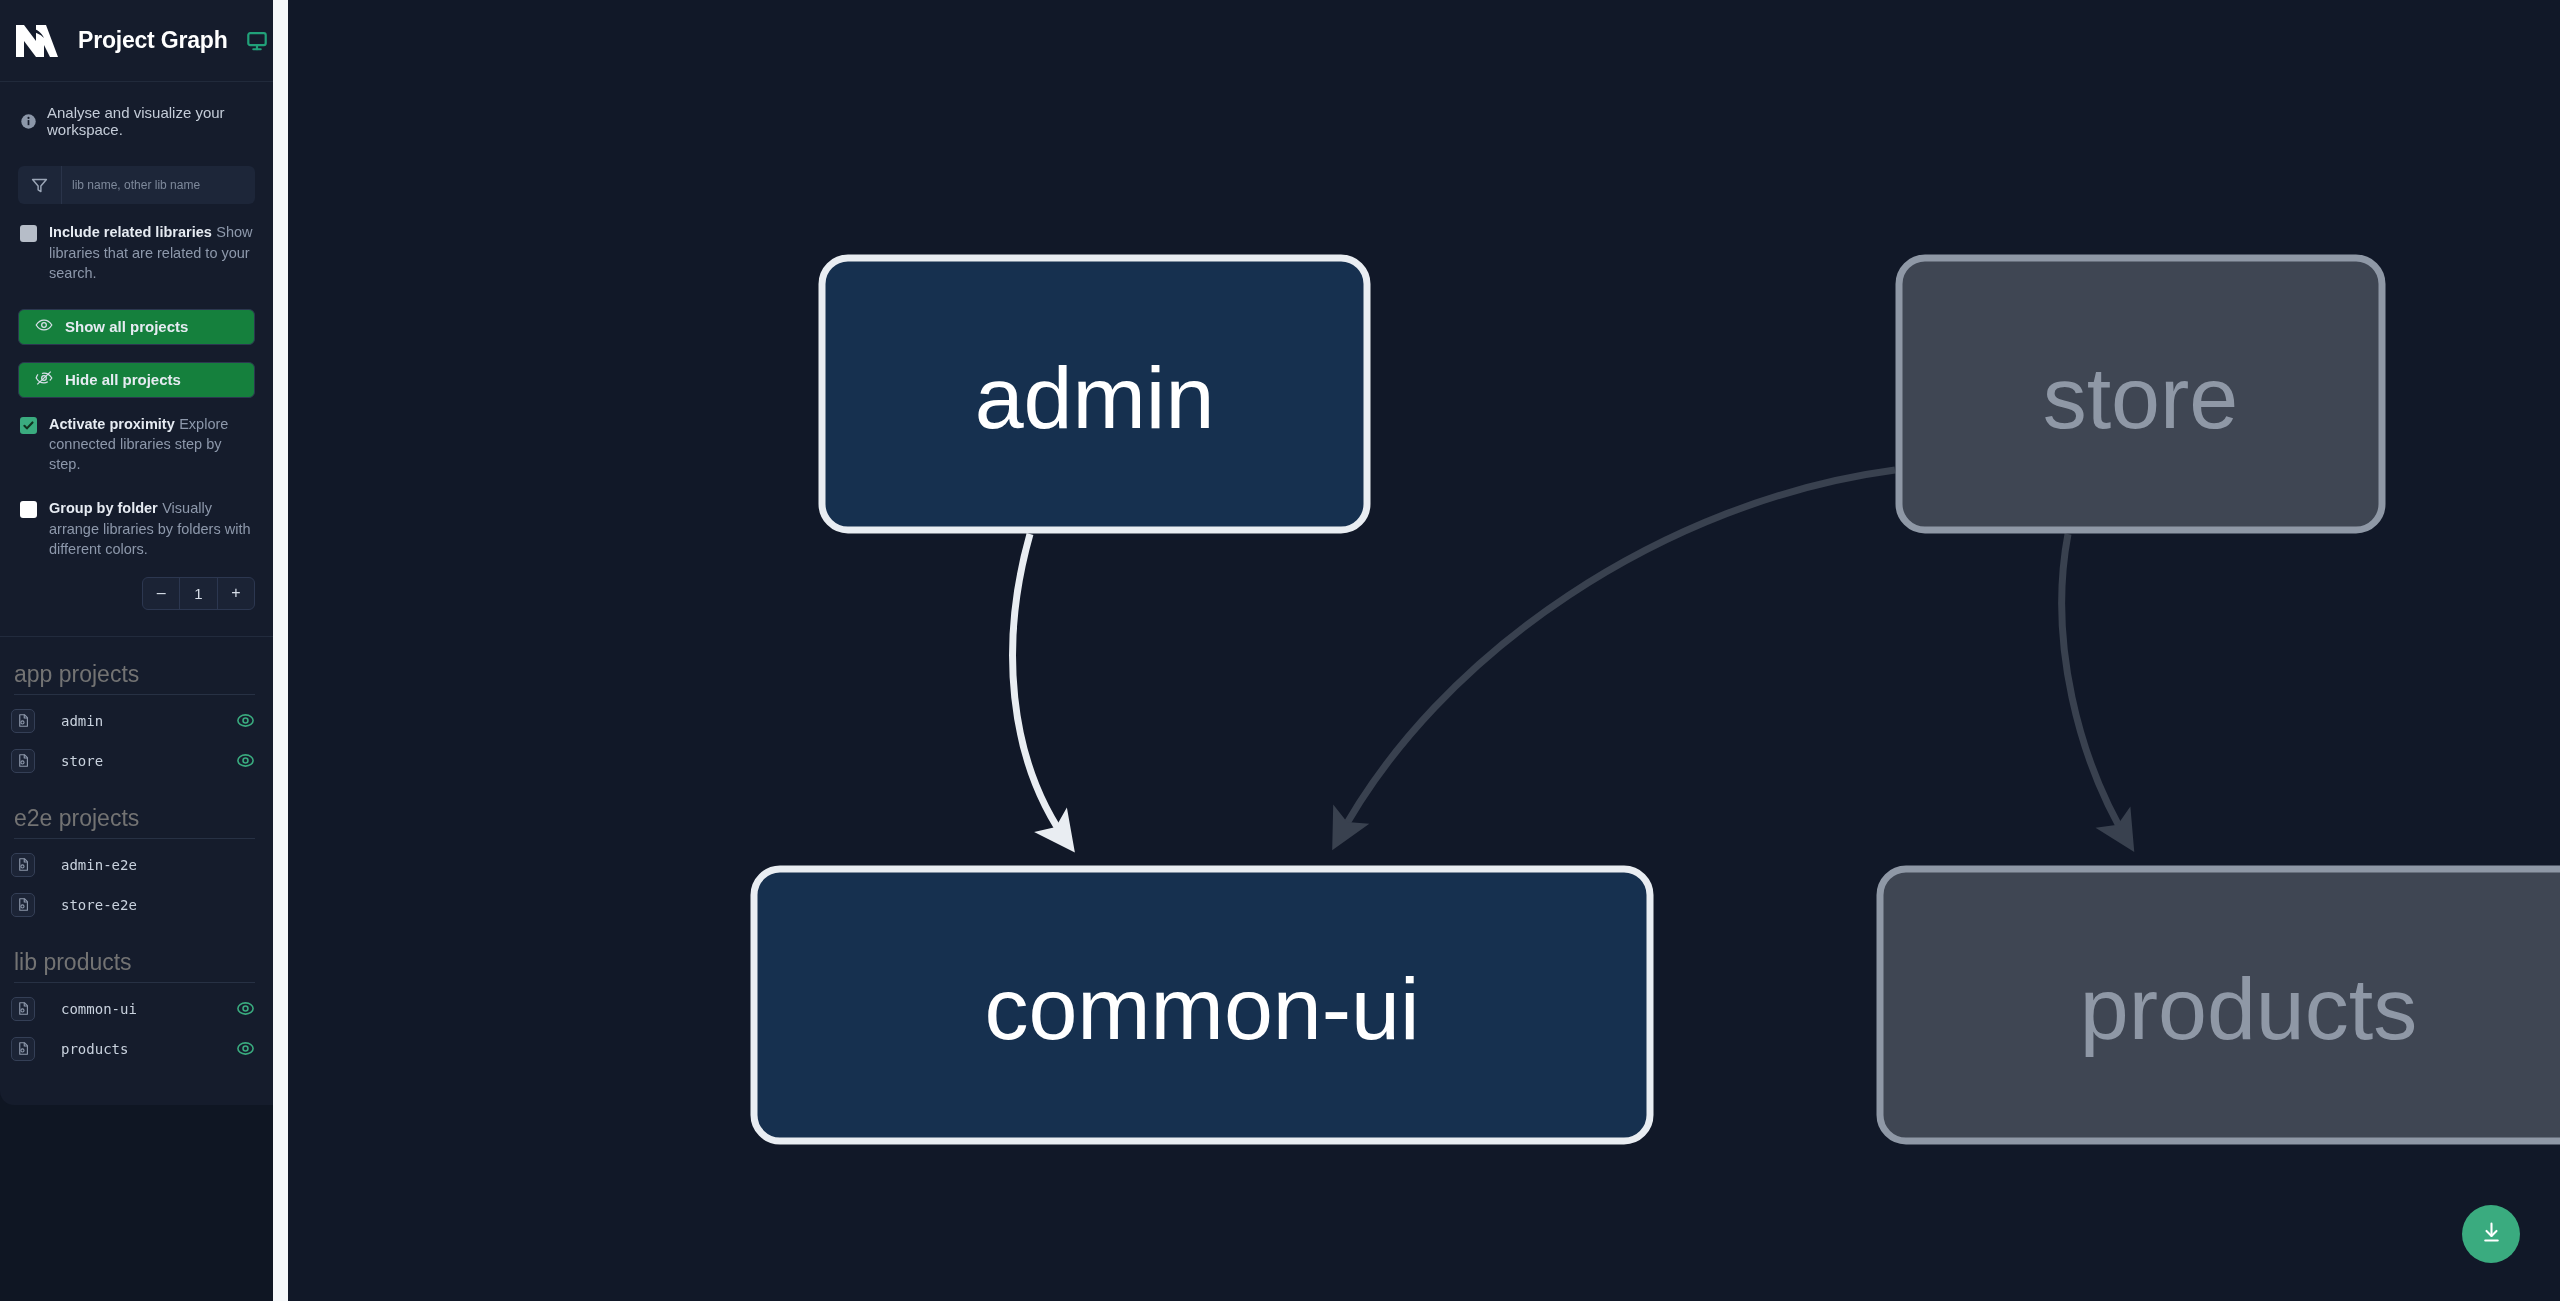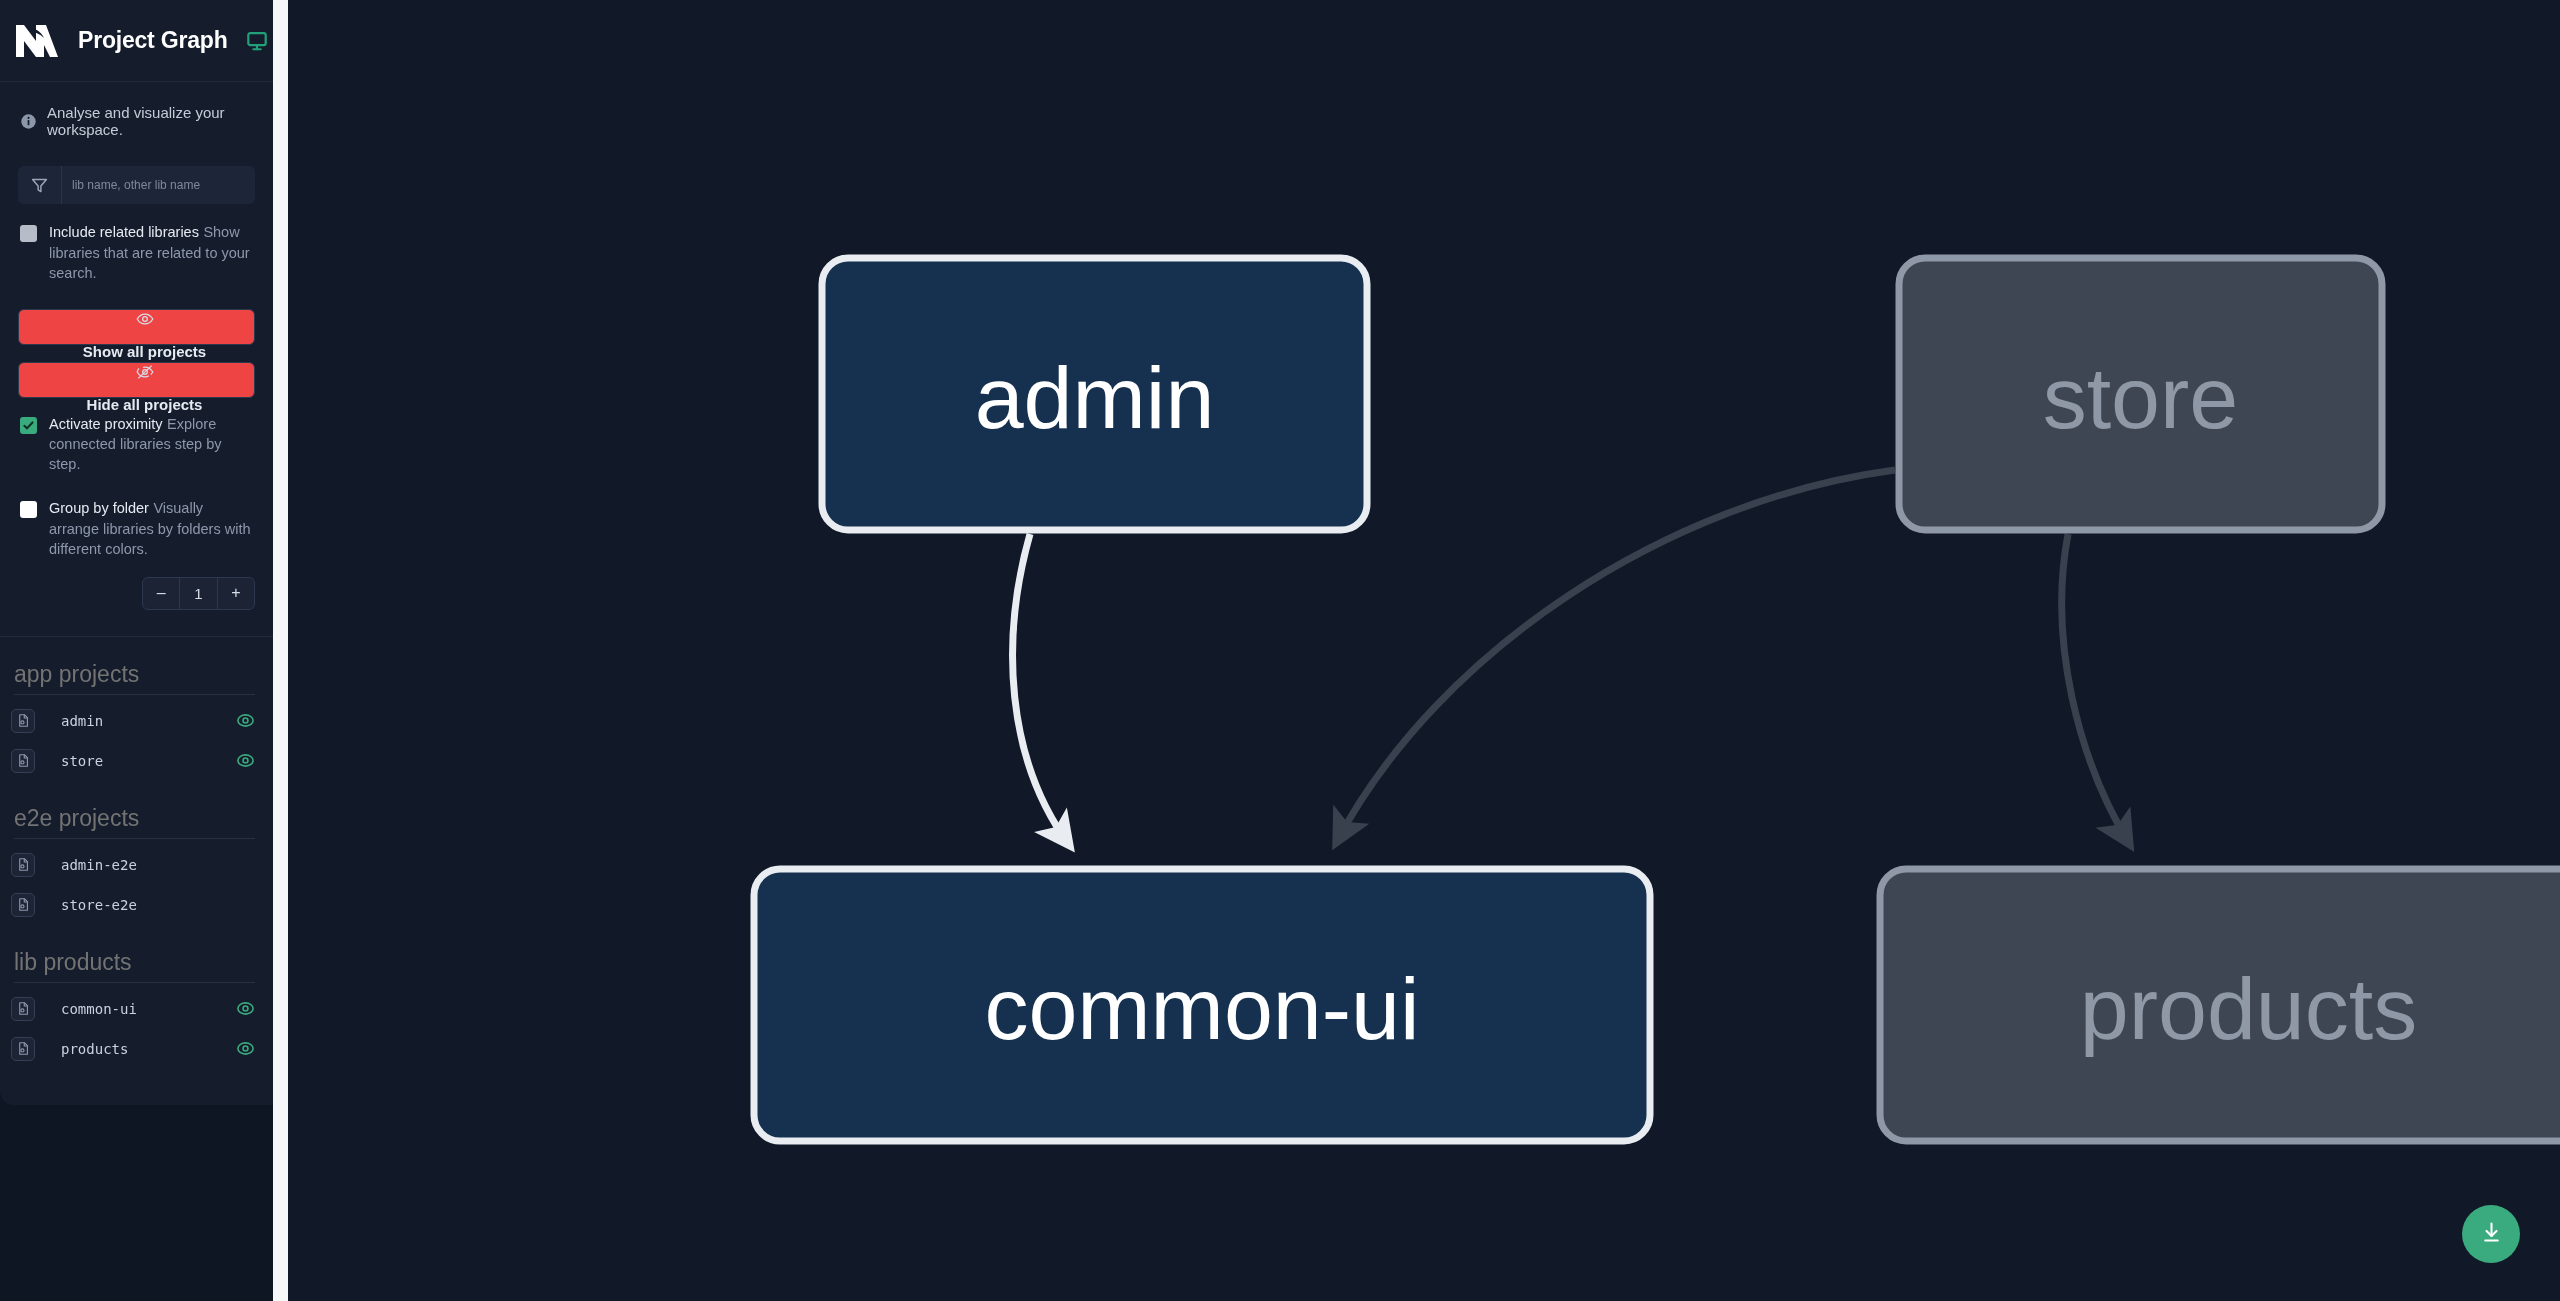--- a/index.html
+++ b/index.html
@@ -73,37 +73,36 @@
     margin-top: 3px;
     border-radius: 3px;
     background: #b6bdc8;
   }
   .chk.on {
     background: #3aab7f;
     display: flex; align-items: center; justify-content: center;
   }
   .chk.white { background: #ffffff; }
   .chk-text { flex: 1 1 auto; }
-  .chk-title { color: #e6ebf2; font-size: 14.5px; font-weight: normal; line-height: 1.35; }
+  .chk-title { color: #e6ebf2; font-size: 14.5px; font-weight: bold; line-height: 1.35; }
   .chk-desc  { color: #8d98ab; font-size: 14.5px; line-height: 1.38; margin-top: 1px; }
 
   .sb-btn {
     margin: 0 18px;
     height: 36px;
     border: 1px solid #2b real; 
   }
   .sb-btn {
     border: 1px solid #2c3750;
-    background: #ef4444;
+    background: #15803d;
     border-radius: 6px;
     display: flex; align-items: center; gap: 12px;
     padding-left: 16px;
     color: #e6ebf2; font-size: 15px; font-weight: bold;
     cursor: pointer;
-    flex-direction: column;
   }
   .btn-wrap-1 { margin-top: 26px; }
   .btn-wrap-2 { margin-top: 17px; }
 
   .stepper {
     margin: 18px 18px 0 auto;
     margin-right: 18px;
     width: 113px; height: 33px;
     display: flex; align-self: flex-end;
     border: 1px solid #2c3750; border-radius: 6px;

